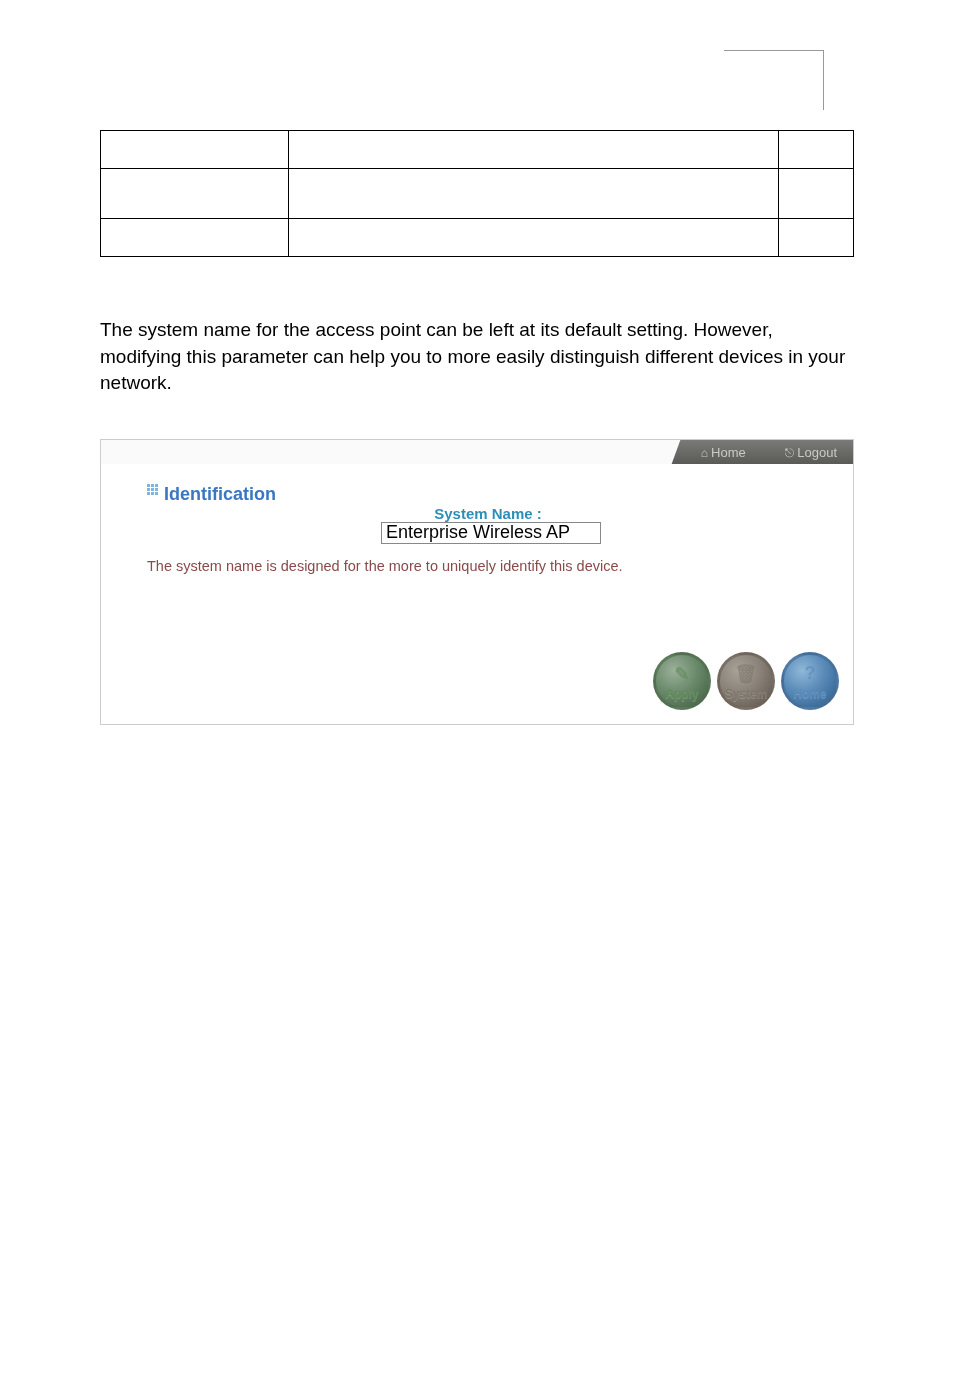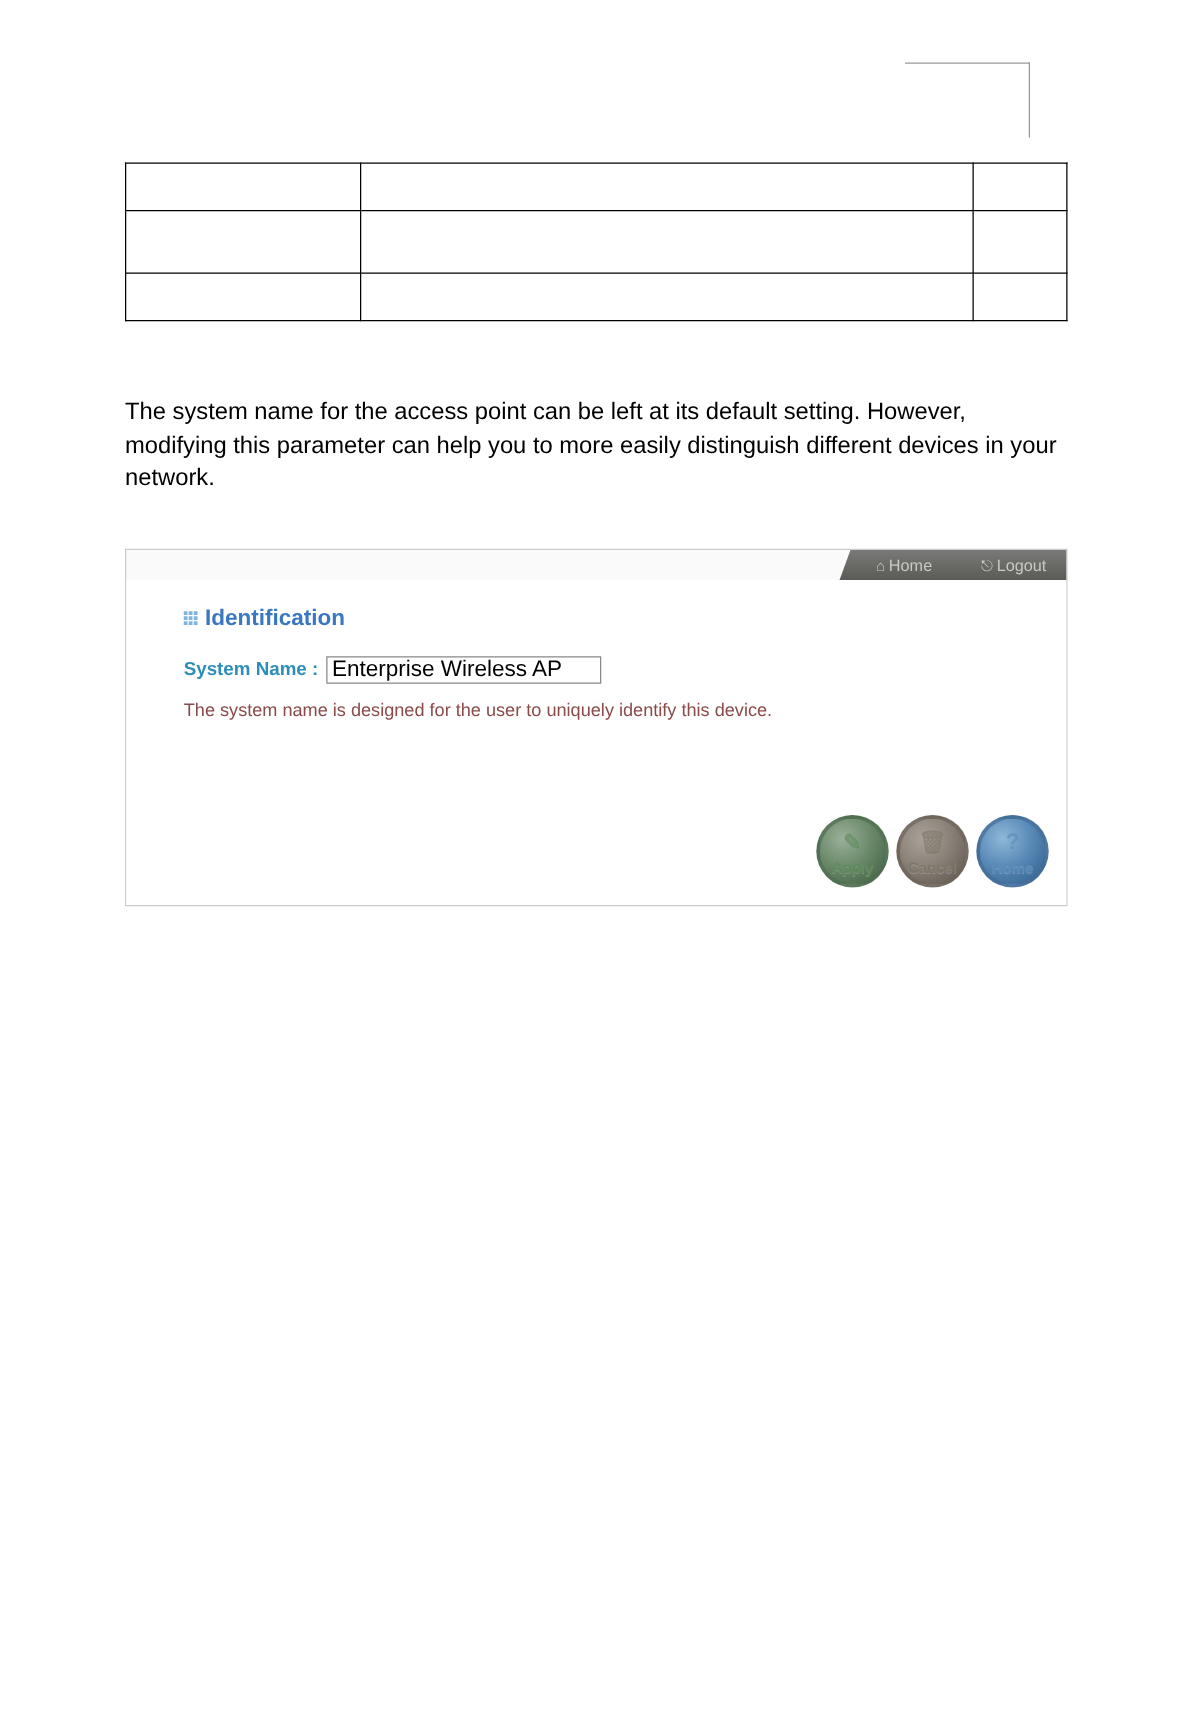--- a/index.html
+++ b/index.html
@@ -87,23 +87,21 @@
     }
     .tab-logout .inner { transform: skewX(20deg); display: flex; align-items: center; gap: 3px; }
     .panel-body {
       padding: 20px 18px 22px 18px;
       min-height: 260px;
       background: #fff;
       position: relative;
     }
     .ident-header {
       display: flex;
-      align-items: center;
       gap: 6px;
-      margin-bottom: 20px;
       padding-left: 28px;
     }
     .grid-icon {
       display: inline-grid;
       grid-template-columns: repeat(3, 3px);
       grid-template-rows: repeat(3, 3px);
       gap: 1px;
     }
     .grid-icon span {
       width: 3px;
@@ -113,20 +111,21 @@
     .ident-title {
       color: #3a77c2;
       font-weight: bold;
       font-size: 18px;
     }
     .form-row {
       display: flex;
       align-items: center;
       margin-left: 28px;
       margin-bottom: 14px;
+      flex-direction: column;
     }
     .form-label {
       color: #2d8fb8;
       font-weight: bold;
       font-size: 15px;
       margin-right: 6px;
     }
     .form-input {
       width: 220px;
       height: 22px;
@@ -255,30 +254,30 @@
             <span></span>
         </span>
         <span class="ident-title">Identification</span>
       </div>
 
       <div class="form-row">
         <span class="form-label">System Name :</span>
         <input type="text" class="form-input" value="Enterprise Wireless AP" style="">
       </div>
 
-      <div class="helper-text">The system name is designed for the user to uniquely identify this device.</div>
+      <div class="helper-text">The system name is designed for the more to uniquely identify this device.</div>
 
       <div class="action-buttons">
         <div class="round-btn btn-apply">
           <span class="btn-icon">✎</span>
           <span class="btn-text">Apply</span>
         </div>
         <div class="round-btn btn-cancel">
           <span class="btn-icon">🗑</span>
-          <span class="btn-text">Cancel</span>
+          <span class="btn-text">System</span>
         </div>
         <div class="round-btn btn-help">
           <span class="btn-icon">?</span>
           <span class="btn-text">Home</span>
         </div>
       </div>
     </div>
   </div>
 
 

